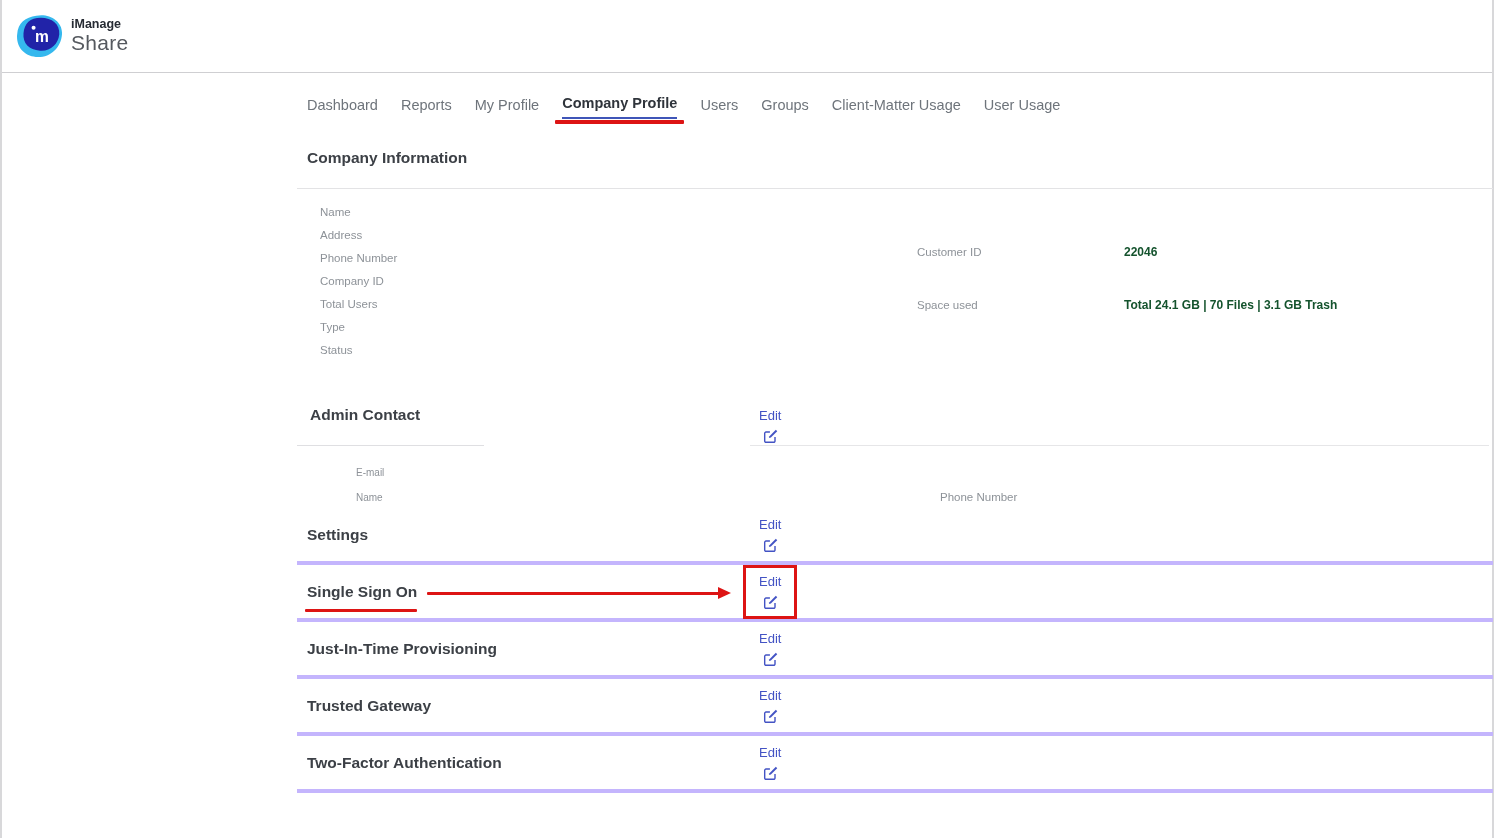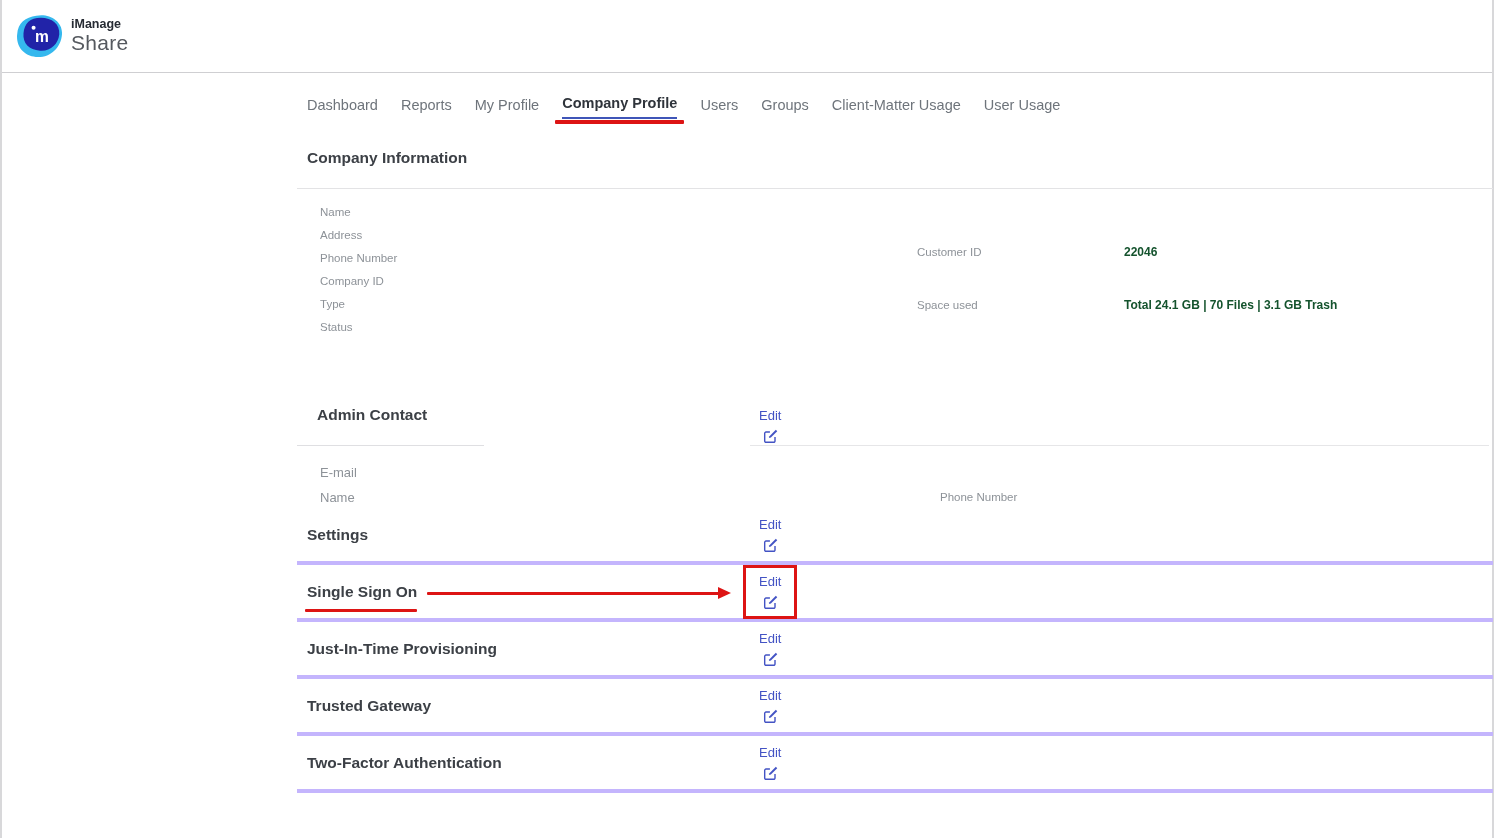--- a/index.html
+++ b/index.html
@@ -43,28 +43,28 @@
   .ci-title-row { margin-top:30px; padding-bottom:21px; border-bottom:1px solid #e3e3e5; }
   .ci-fields { position:relative; padding:12px 0 0 23px; height:175px; }
   .ci-row { height:23px; line-height:23px; font-size:11.5px; color:#8d9298; }
   .ci-right-row { position:absolute; left:620px; display:flex; align-items:baseline; }
   .ci-right-row .lbl { width:207px; font-size:11.5px; color:#8d9298; }
   .ci-right-row .val { font-size:12px; font-weight:700; color:#14532d; }
   .ci-right-row.r1 { top:56px; }
   .ci-right-row.r2 { top:109px; }
   
   .admin-header { position:relative; margin-top:38px; height:44px; }
-  .admin-header .section-title { position:absolute; left:10px; top:4px; }
+  .admin-header .section-title { position:absolute; left:3px; top:4px; }
   .admin-line-left { position:absolute; left:0; bottom:0; width:187px; border-bottom:1px solid #dfdfe2; }
   .admin-line-right { position:absolute; left:453px; right:4px; bottom:0; border-bottom:1px solid #e6e6e8; }
   .edit-cell { display:flex; align-items:center; gap:6px; cursor:pointer; text-decoration:none;flex-direction:column; }
   .edit-cell span { font-size:13px; color:#4353c4; }
   .admin-header .edit-cell { position:absolute; left:462px; top:6px; }
   .admin-fields { position:relative; padding:14px 0 0 23px; height:60px; }
-  .af-row { height:25px; line-height:25px; font-size:13px; color:#8d9298; }
+  .af-row { height:25px; line-height:25px; font-size:10px; color:#8d9298;margin-left:36px; }
   .af-right { position:absolute; left:643px; top:39px; height:25px; line-height:25px; font-size:11.5px; color:#8d9298; }
   
   .rows { margin-top:2px; }
   .setting-row { position:relative; height:57px; border-bottom:4px solid #c4b5fd; }
   .setting-row .section-title { position:absolute; left:0; top:50%; transform:translateY(-50%); }
   .setting-row .edit-cell { position:absolute; left:462px; top:50%; transform:translateY(-50%); }
   .setting-row .edit-cell.boxed {
     left:446px; border:3px solid #dd1414; padding:6px 13px; background:#fff;
   }
   .row-title-underlined::after {
@@ -119,20 +119,21 @@
 
     <section>
       <div class="ci-title-row">
         <h2 class="section-title">Company Information</h2>
       </div>
       <div class="ci-fields">
         <div class="ci-row">Name</div>
         <div class="ci-row">Address</div>
         <div class="ci-row">Phone Number</div>
         <div class="ci-row">Company ID</div>
+        <div class="ci-row">Total Users</div>
         <div class="ci-row">Type</div>
         <div class="ci-row">Status</div>
 
         <div class="ci-right-row r1">
           <span class="lbl">Customer ID</span>
           <span class="val">22046</span>
         </div>
         <div class="ci-right-row r2">
           <span class="lbl">Space used</span>
           <span class="val">Total 24.1 GB | 70 Files | 3.1 GB Trash</span>

